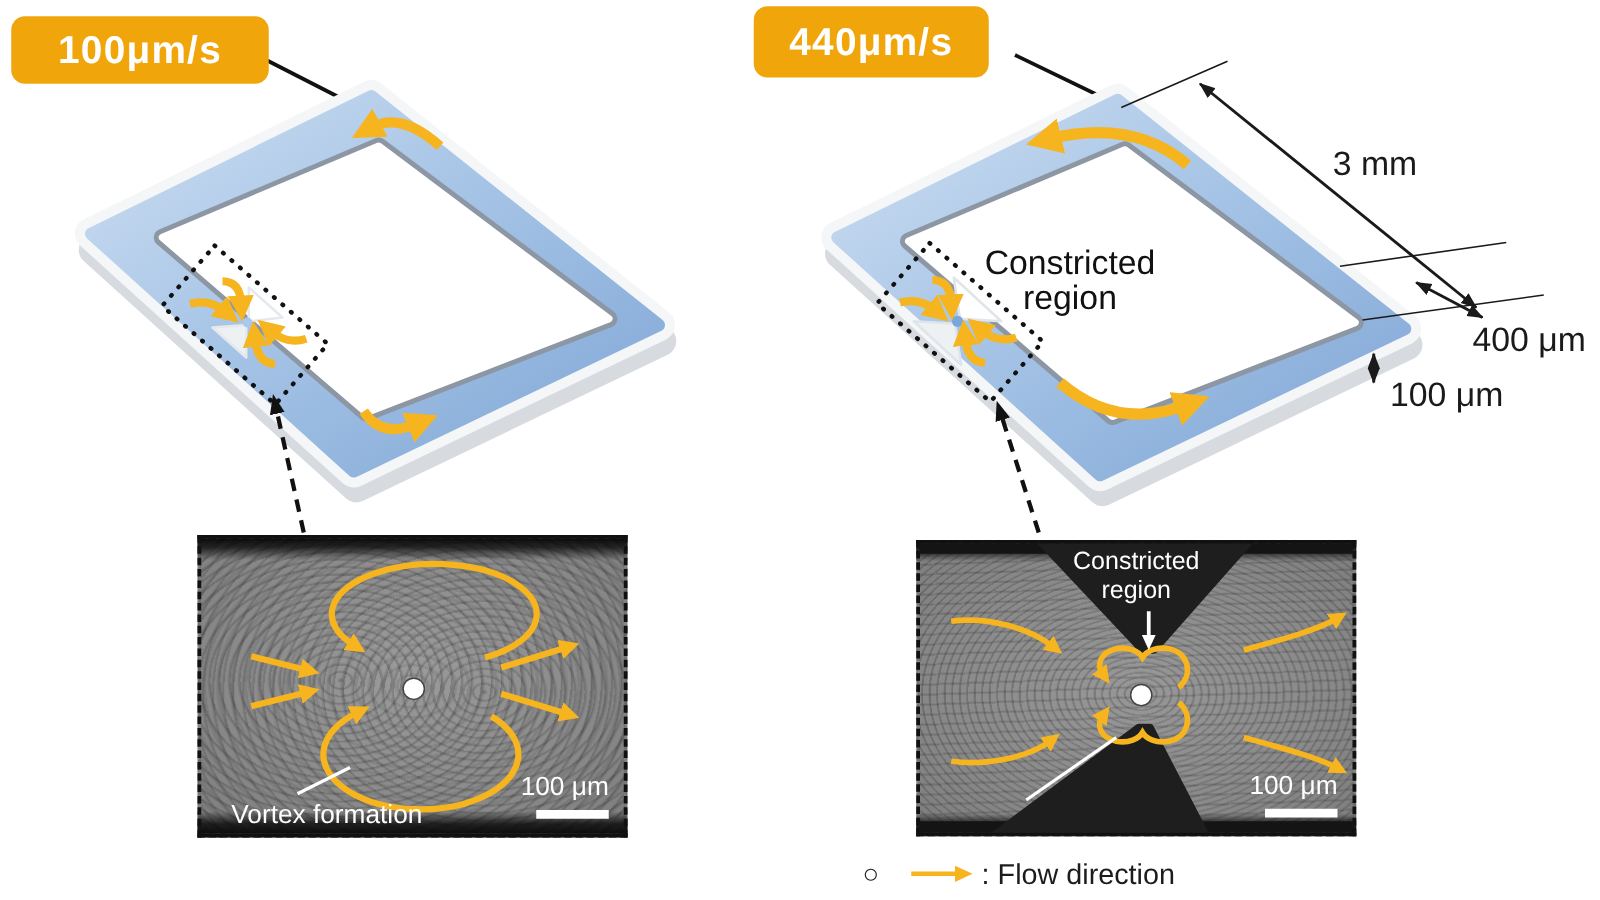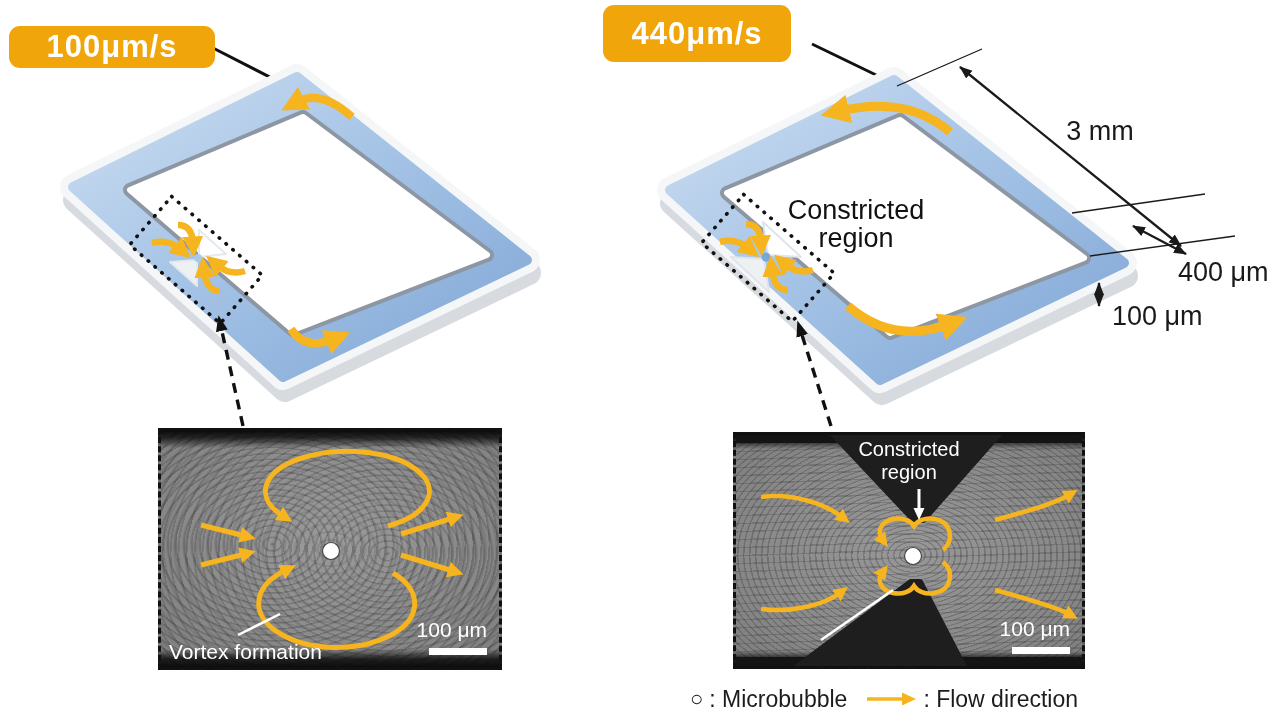--- a/index.html
+++ b/index.html
@@ -6,21 +6,21 @@
   .stage {
     position:relative; width:1280px; height:720px; background:#ffffff;
     font-family:"Liberation Sans", sans-serif; overflow:hidden;
   }
   .main-svg { position:absolute; left:0; top:0; }
   .badge {
     position:absolute; background:#F0A50B; border-radius:11px; color:#ffffff;
     font-weight:bold; font-size:31px; display:flex; align-items:center;
     justify-content:center; letter-spacing:1px;
   }
-  .badge-left  { left:9px;   top:26px; width:206px; height:42px; }
+  .badge-left  { left:9px;   top:13px; width:206px; height:54px; }
   .badge-right { left:603px; top:5px;  width:188px; height:57px; }
 
   .inset {
     position:absolute; box-sizing:border-box; border:3px dashed #111111;
   }
   .inset-left {
     left:158px; top:428px; width:344px; height:242px;
     background-image:
       linear-gradient(180deg, rgba(8,8,8,.96) 0px, rgba(8,8,8,.75) 7px, rgba(8,8,8,0) 17px),
       linear-gradient(0deg,   rgba(8,8,8,.96) 0px, rgba(8,8,8,.80) 8px, rgba(8,8,8,0) 18px),
@@ -33,21 +33,21 @@
     left:733px; top:432px; width:352px; height:237px;
     background-image:
       linear-gradient(180deg, rgba(8,8,8,.96) 0px, rgba(8,8,8,.75) 6px, rgba(8,8,8,0) 14px),
       linear-gradient(0deg,   rgba(8,8,8,.96) 0px, rgba(8,8,8,.80) 7px, rgba(8,8,8,0) 15px),
       repeating-linear-gradient(178deg, rgba(25,25,25,.18) 0px 1.5px, rgba(25,25,25,0) 1.5px 8px),
       repeating-radial-gradient(ellipse 80px 55px at 51% 52%, rgba(35,35,35,.25) 0px 1px, rgba(35,35,35,0) 2px 6px),
       radial-gradient(ellipse at 50% 50%, #989898 0%, #8a8a8a 60%, #7d7d7d 100%);
   }
   .inset svg { position:absolute; left:0; top:0; }
   .inset-label { position:absolute; color:#ffffff; font-size:21px; line-height:1.1; }
-  .vortex-label { left:8px; bottom:4px; }
+  .vortex-label { left:24px; bottom:4px; }
   .scalebar-label { right:12px; bottom:26px; }
   .scalebar {
     position:absolute; right:12px; bottom:12px; width:58px; height:7px; background:#ffffff;
   }
   .constricted-inset-label {
     position:absolute; left:0; right:0; top:3px; text-align:center;
     color:#ffffff; font-size:20px; line-height:1.15;
   }
   .legend {
     position:absolute; left:690px; top:684px; height:30px;
@@ -200,21 +200,20 @@
     <div class="constricted-inset-label">
       <div>Constricted</div>
       <div>region</div>
     </div>
     <div class="inset-label scalebar-label">100 μm</div>
     <div class="scalebar"></div>
   </div>
 
   <div class="legend">
     <span class="sym">○</span>
-    <span>: Microbubble</span>
     <span class="gap"></span>
     <svg class="arrow-svg" width="52" height="16" viewBox="0 0 52 16">
       <line x1="2" y1="8" x2="38" y2="8" stroke="#F6B41E" stroke-width="3.5"></line>
       <polygon points="37,1.5 51,8 37,14.5" fill="#F6B41E"></polygon>
     </svg>
     <span>: Flow direction</span>
   </div>
 
 </div>
 

